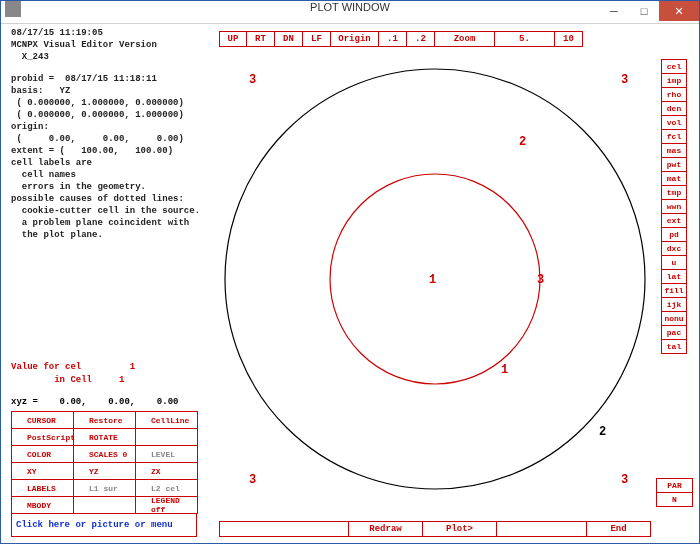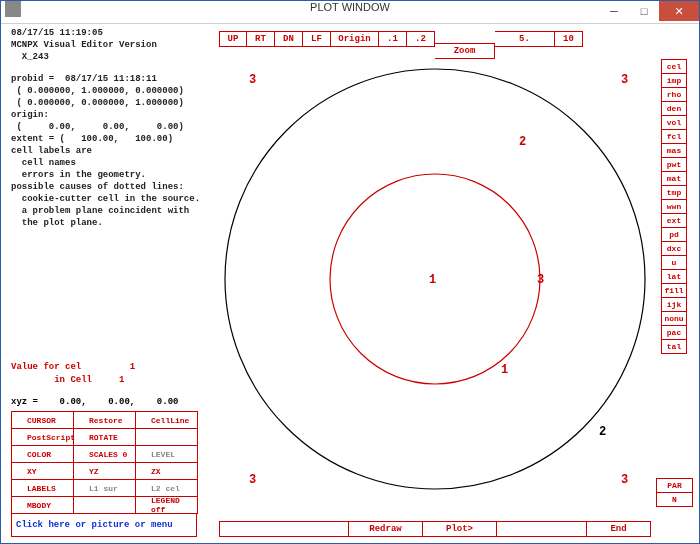--- a/index.html
+++ b/index.html
@@ -55,20 +55,21 @@
   </div>
 
   <div class="body">
 
     <div class="leftpanel">
       <div class="line">08/17/15 11:19:05</div>
       <div class="line">MCNPX Visual Editor Version</div>
       <div class="line">  X_243</div>
       <div class="line" style="height:10px"></div>
       <div class="line">probid =  08/17/15 11:18:11</div>
+      <div class="line">basis:   YZ</div>
       <div class="line"> ( 0.000000, 1.000000, 0.000000)</div>
       <div class="line"> ( 0.000000, 0.000000, 1.000000)</div>
       <div class="line">origin:</div>
       <div class="line"> (     0.00,     0.00,     0.00)</div>
       <div class="line">extent = (   100.00,   100.00)</div>
       <div class="line">cell labels are</div>
       <div class="line">  cell names</div>
       <div class="line">  errors in the geometry.</div>
       <div class="line">possible causes of dotted lines:</div>
       <div class="line">  cookie-cutter cell in the source.</div>
@@ -81,21 +82,21 @@
     <div class="xyzline">xyz =    0.00,    0.00,    0.00</div>
 
     <div class="toprow" id="toprow">
         <div class="tbtn" style="width: 28px;">UP</div>
         <div class="tbtn" style="width: 28px;">RT</div>
         <div class="tbtn" style="width: 28px;">DN</div>
         <div class="tbtn" style="width: 28px;">LF</div>
         <div class="tbtn" style="width: 48px;">Origin</div>
         <div class="tbtn" style="width: 28px;">.1</div>
         <div class="tbtn" style="width: 28px;">.2</div>
-        <div class="tbtn" style="width: 60px; margin-top: 12px;">Zoom</div>
+        <div class="tbtn" style="width: 60px;">Zoom</div>
         <div class="tbtn" style="width: 60px;">5.</div>
         <div class="tbtn" style="width: 28px;">10</div>
       </div>
 
     <div class="rightcol" id="rightcol">
         <div class="rbtn">cel</div>
         <div class="rbtn">imp</div>
         <div class="rbtn">rho</div>
         <div class="rbtn">den</div>
         <div class="rbtn">vol</div>

